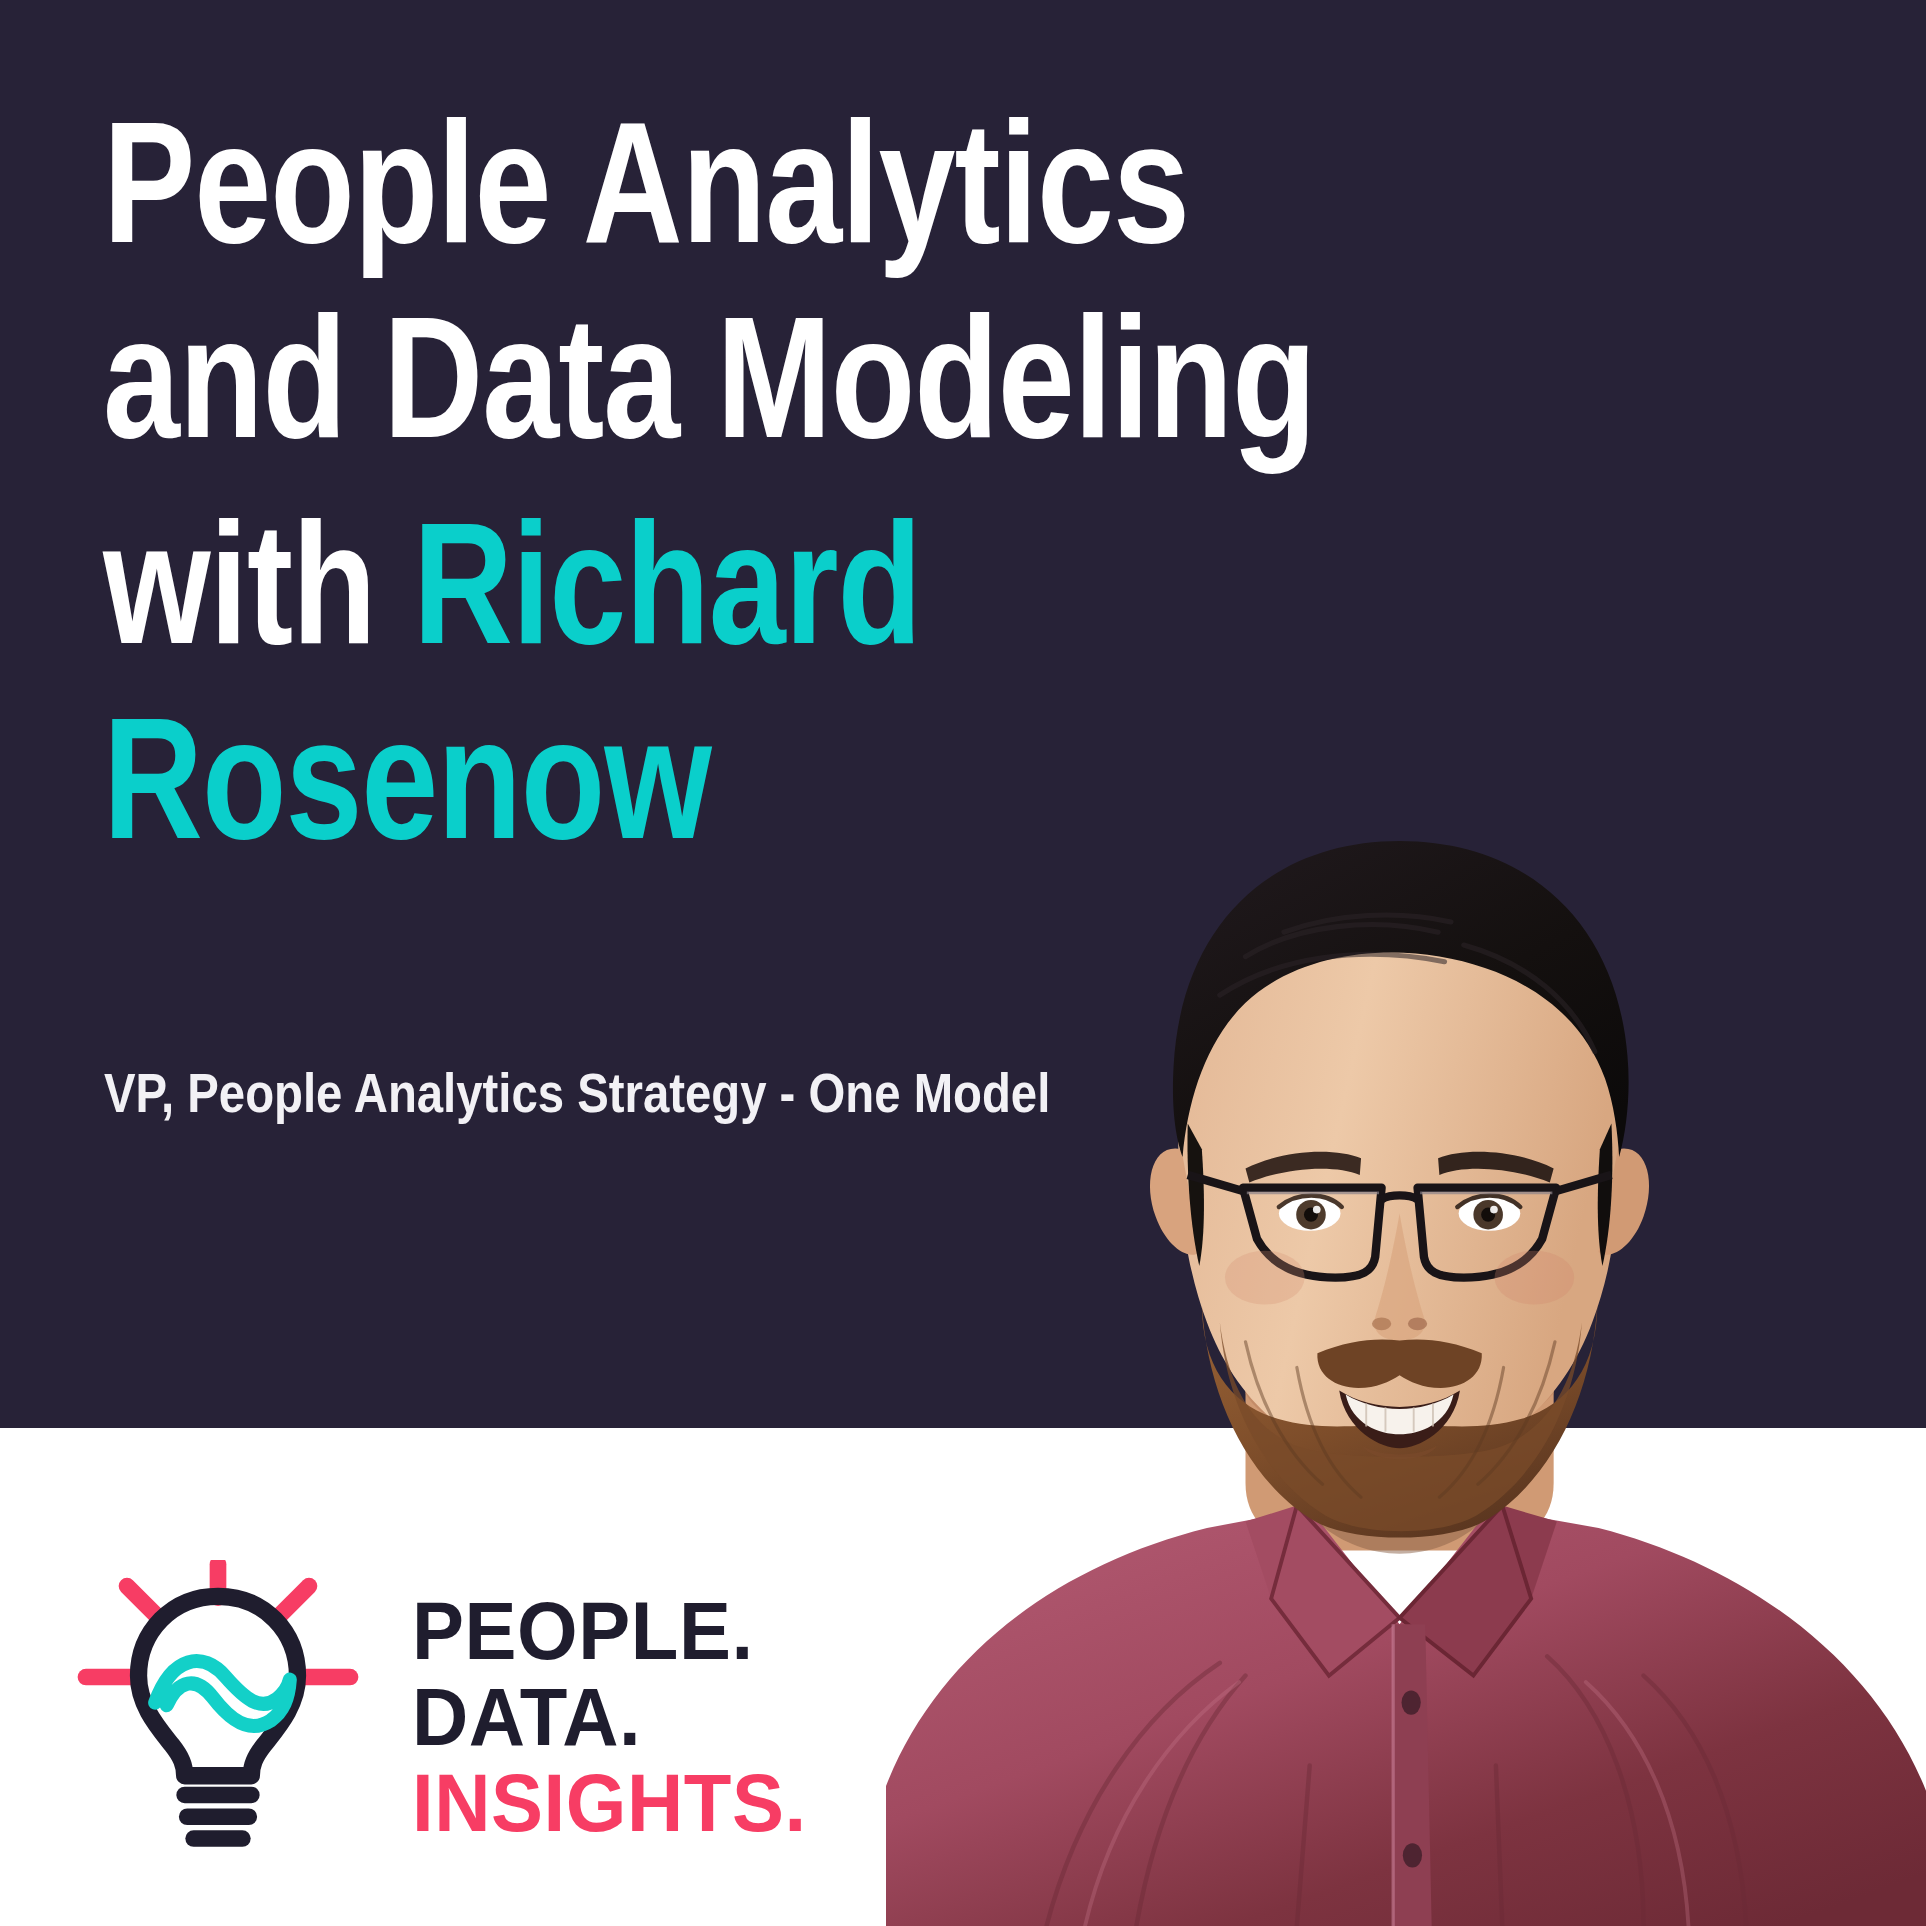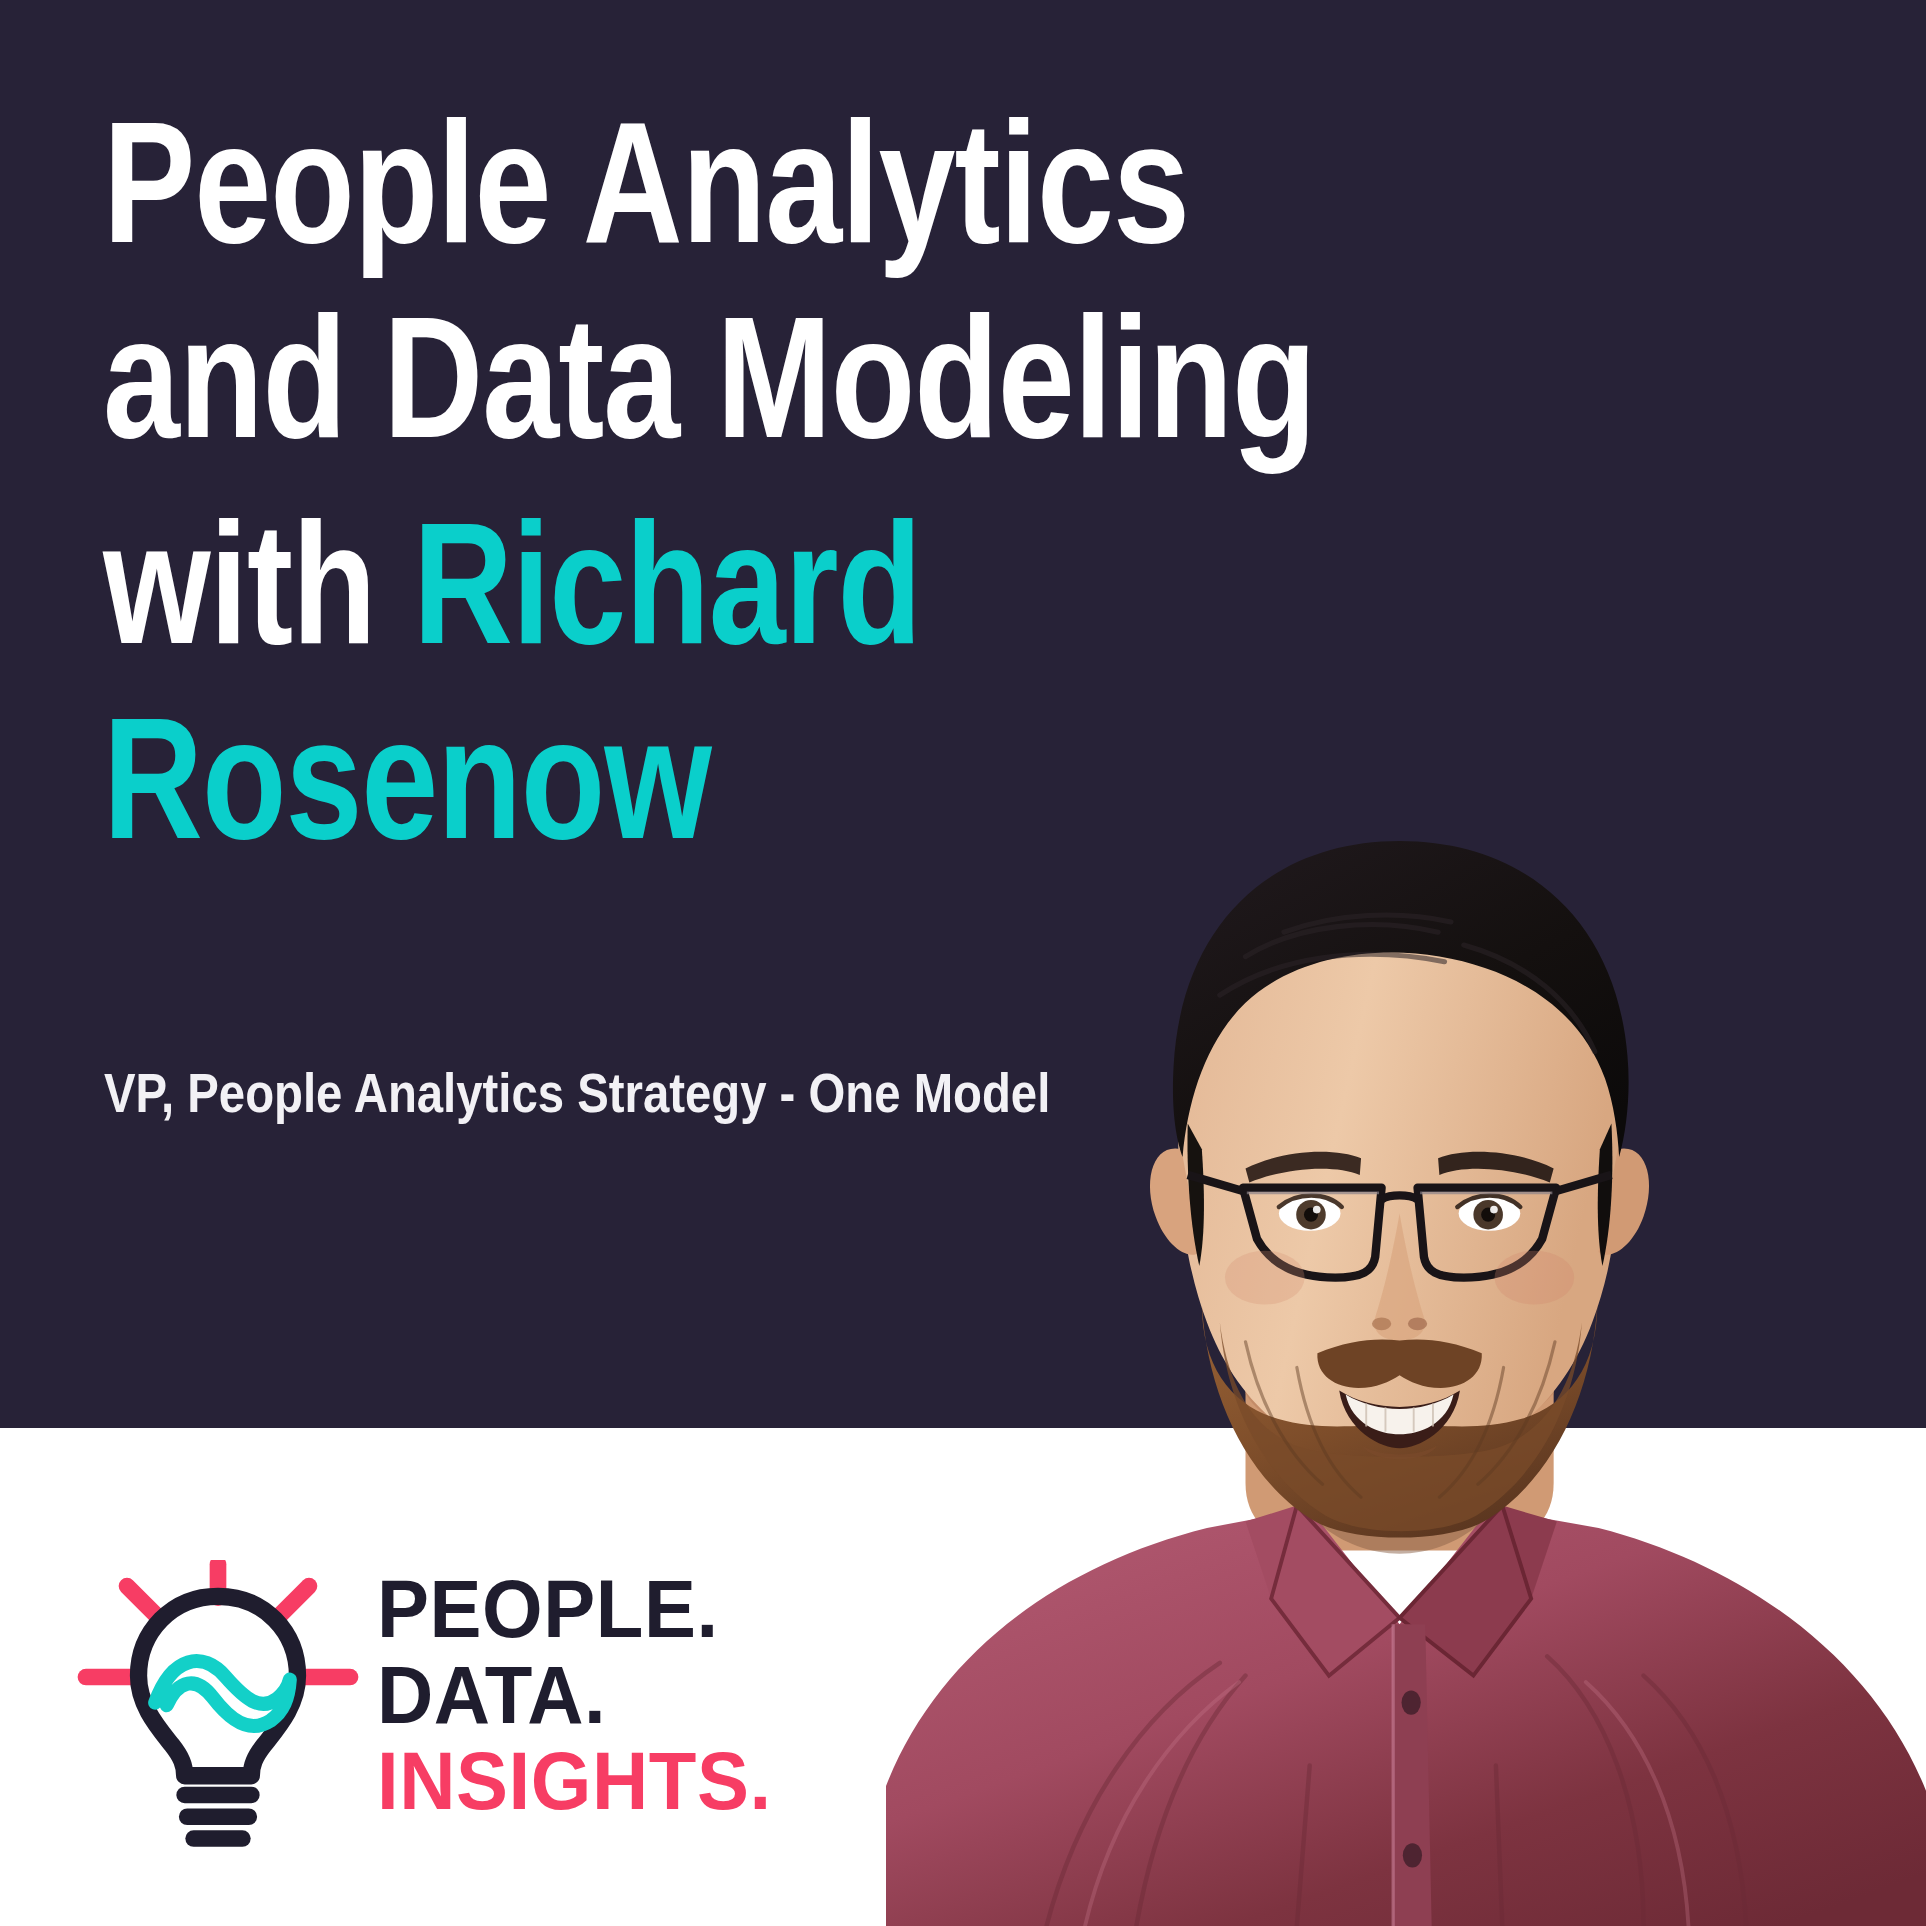--- a/index.html
+++ b/index.html
@@ -69,22 +69,22 @@
     transform: scaleX(0.86);
     transform-origin: left center;
   }
 
   
   .logo-lockup {
     position: absolute;
     left: 77px;
     top: 1560px;
     display: flex;
-    align-items: flex-start;
-    gap: 18px;
+    align-items: center;
+    gap: 53px;
   }
   .bulb-mark {
     width: 282px;
     height: 302px;
     flex: 0 0 auto;
   }
   .logo-wordmark {
     display: flex;
     flex-direction: column;
     justify-content: center;

